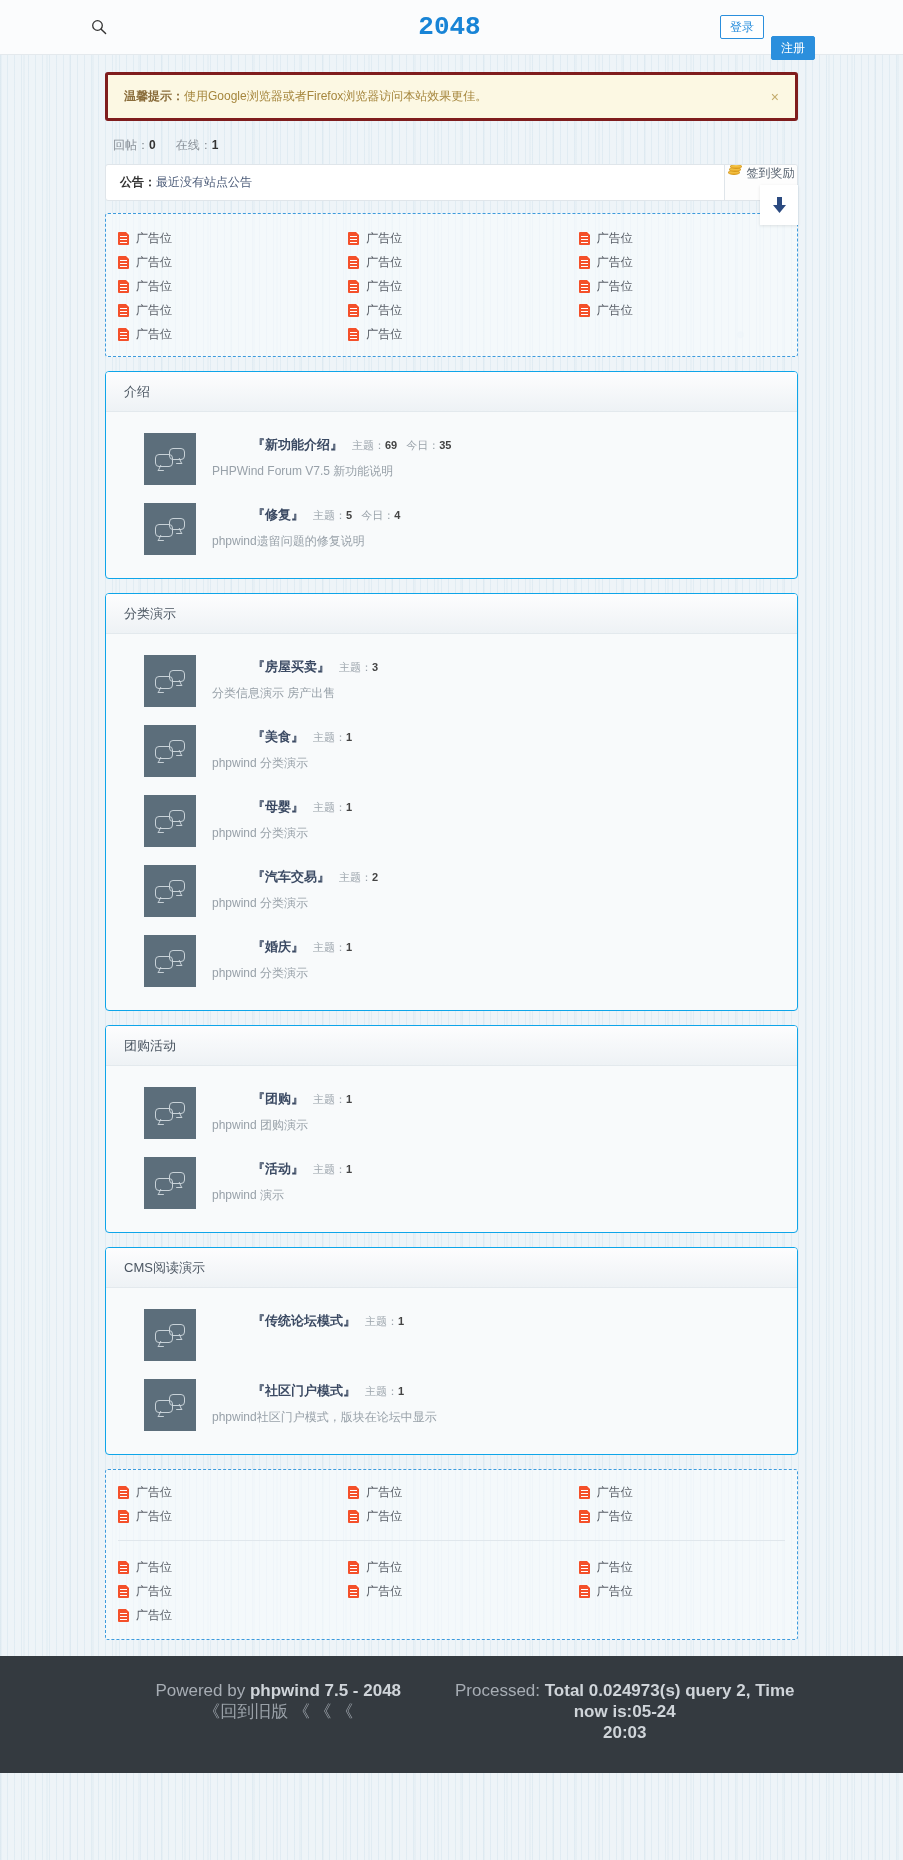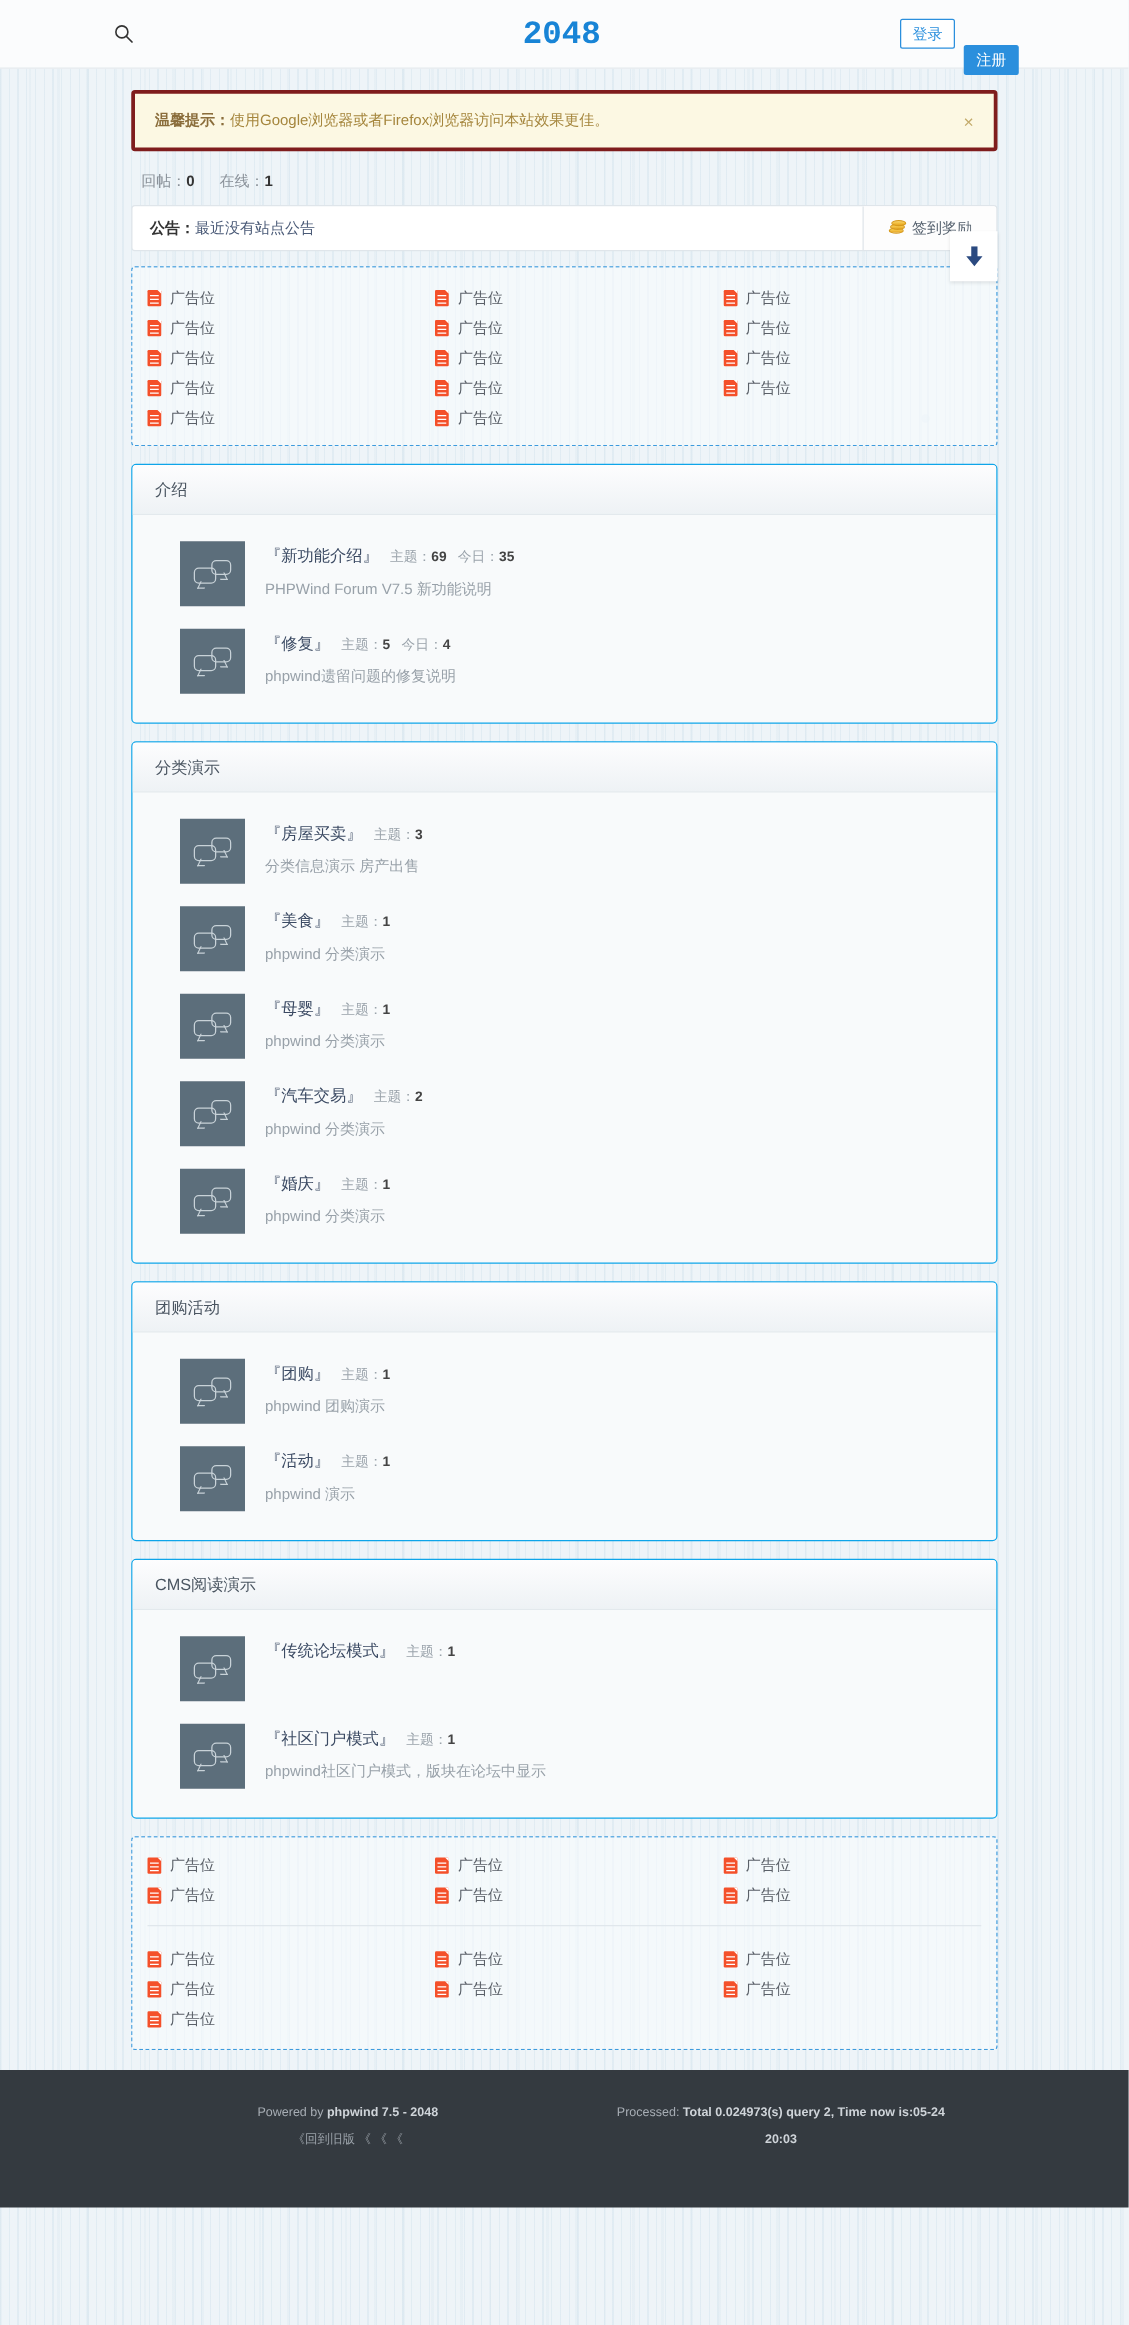--- a/index.html
+++ b/index.html
@@ -131,25 +131,25 @@
   .announce-main {
     flex: 1;
     display: flex;
     align-items: center;
     padding: 0 14px;
     font-size: 12px;
   }
   .announce-main .a-label { font-weight: bold; color: #333; }
   .announce-main .a-text { color: #4a5a77; }
   .announce-sign {
-    width: 107px;
+    width: 73px;
     border-left: 1px solid #dfe5ea;
     background: #fdfdfd;
     display: flex;
-    align-items: center;
+    align-items: flex-start;
     justify-content: center;
     gap: 6px;
     font-size: 12px;
     color: #55616e;
     cursor: pointer;
   }
   .coin {
     width: 13px; height: 11px;
     position: relative;
     display: inline-block;
@@ -276,23 +276,24 @@
   }
   .forum-info { padding-top: 3px; }
   .forum-title-line {
     display: flex;
     align-items: baseline;
     gap: 9px;
     flex-wrap: wrap;
   }
   .forum-name {
     font-size: 13px;
-    font-weight: normal;
+    font-weight: bold;
     color: #3b4a63;
     cursor: pointer;
+    margin-left: 40px;
   }
   .forum-meta {
     font-size: 11px;
     color: #9aa3ab;
   }
   .forum-meta b { color: #444; font-weight: bold; }
   .forum-desc {
     margin-top: 9px;
     font-size: 12px;
     color: #98a1a9;
@@ -319,21 +320,21 @@
     margin-top: 16px;
     background: #343a40;
     color: #a7adb4;
     padding: 24px 0 30px 0;
     min-height: 110px;
   }
   .footer-inner {
     width: 693px;
     margin: 0 auto;
     display: flex;
-    font-size: 10px;
+    font-size: 17px;
   }
   .f-left { width: 50%; text-align: center; line-height: 21px; }
   .f-right { width: 50%; text-align: center; line-height: 21px; }
   .f-left b, .f-right b { color: #cfd4d9; font-weight: bold; }
   .f-left .oldver { color: #9aa1a8; cursor: pointer; }
 </style>
 </head>
 <body>
 
 <div class="header">

